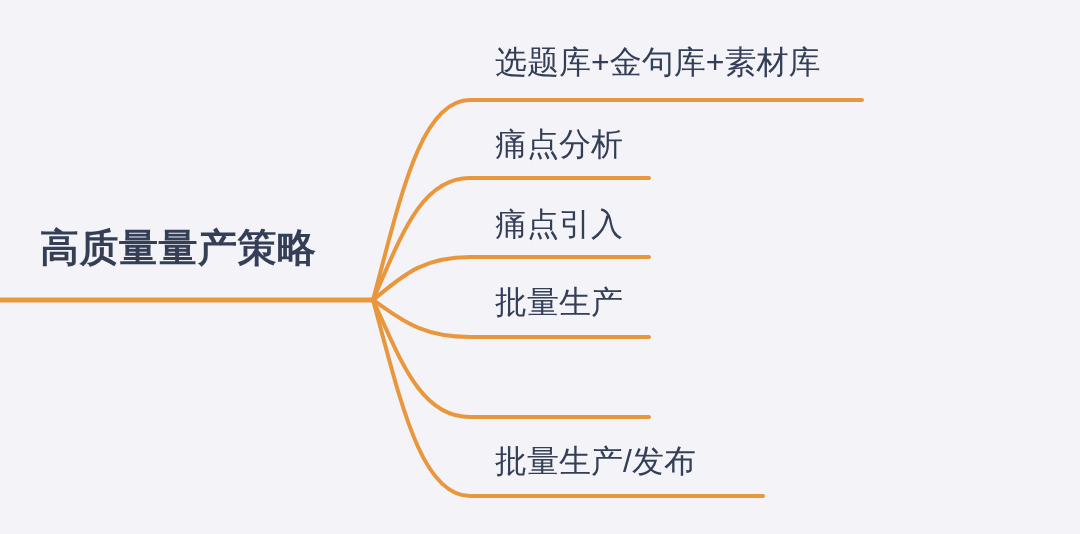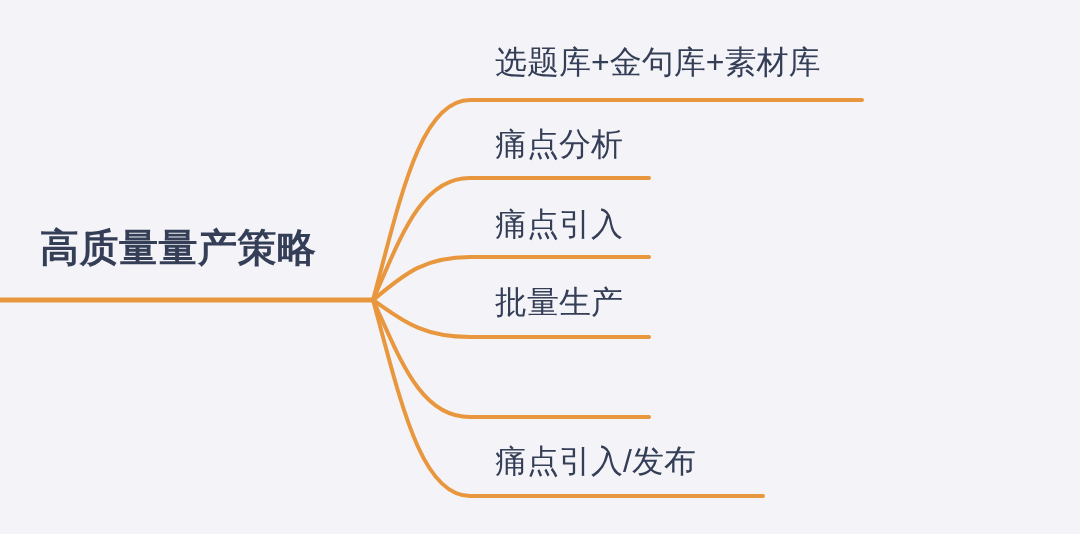--- a/index.html
+++ b/index.html
@@ -69,15 +69,15 @@
 
   <div class="node-label branch-label b1">痛点分析</div>
 
   <div class="node-label branch-label b0">选题库+金句库+素材库</div>
 
   <div class="node-label branch-label b3">批量生产</div>
 
   <div class="node-label branch-label b2">痛点引入</div>
 
 
-  <div class="node-label branch-label b5">痛点引入/发布</div>
+  <div class="node-label branch-label b5">批量生产/发布</div>
 
 </div>
 
 </body></html>

